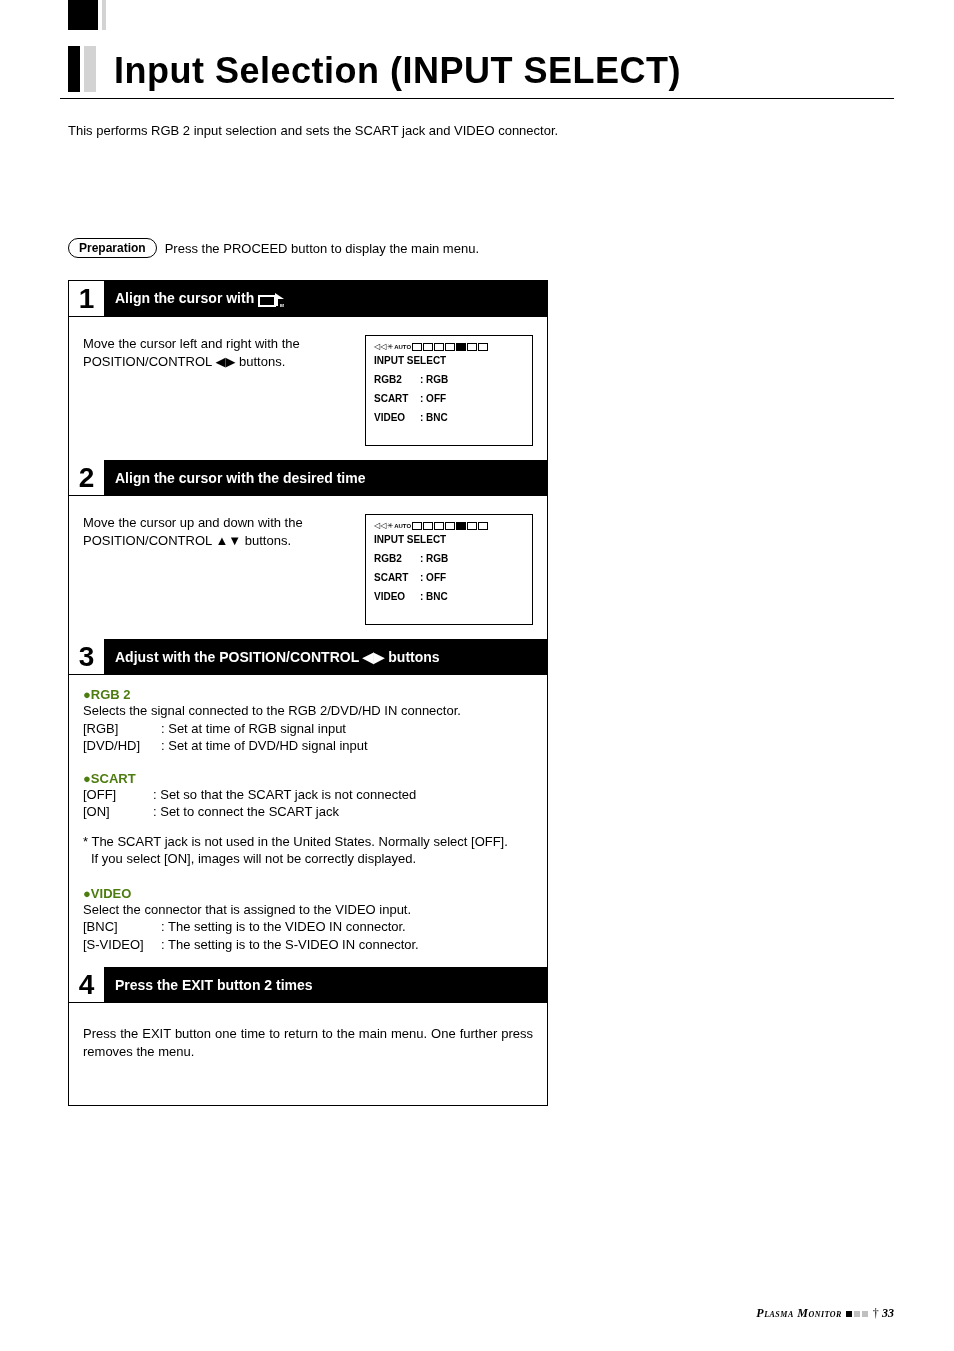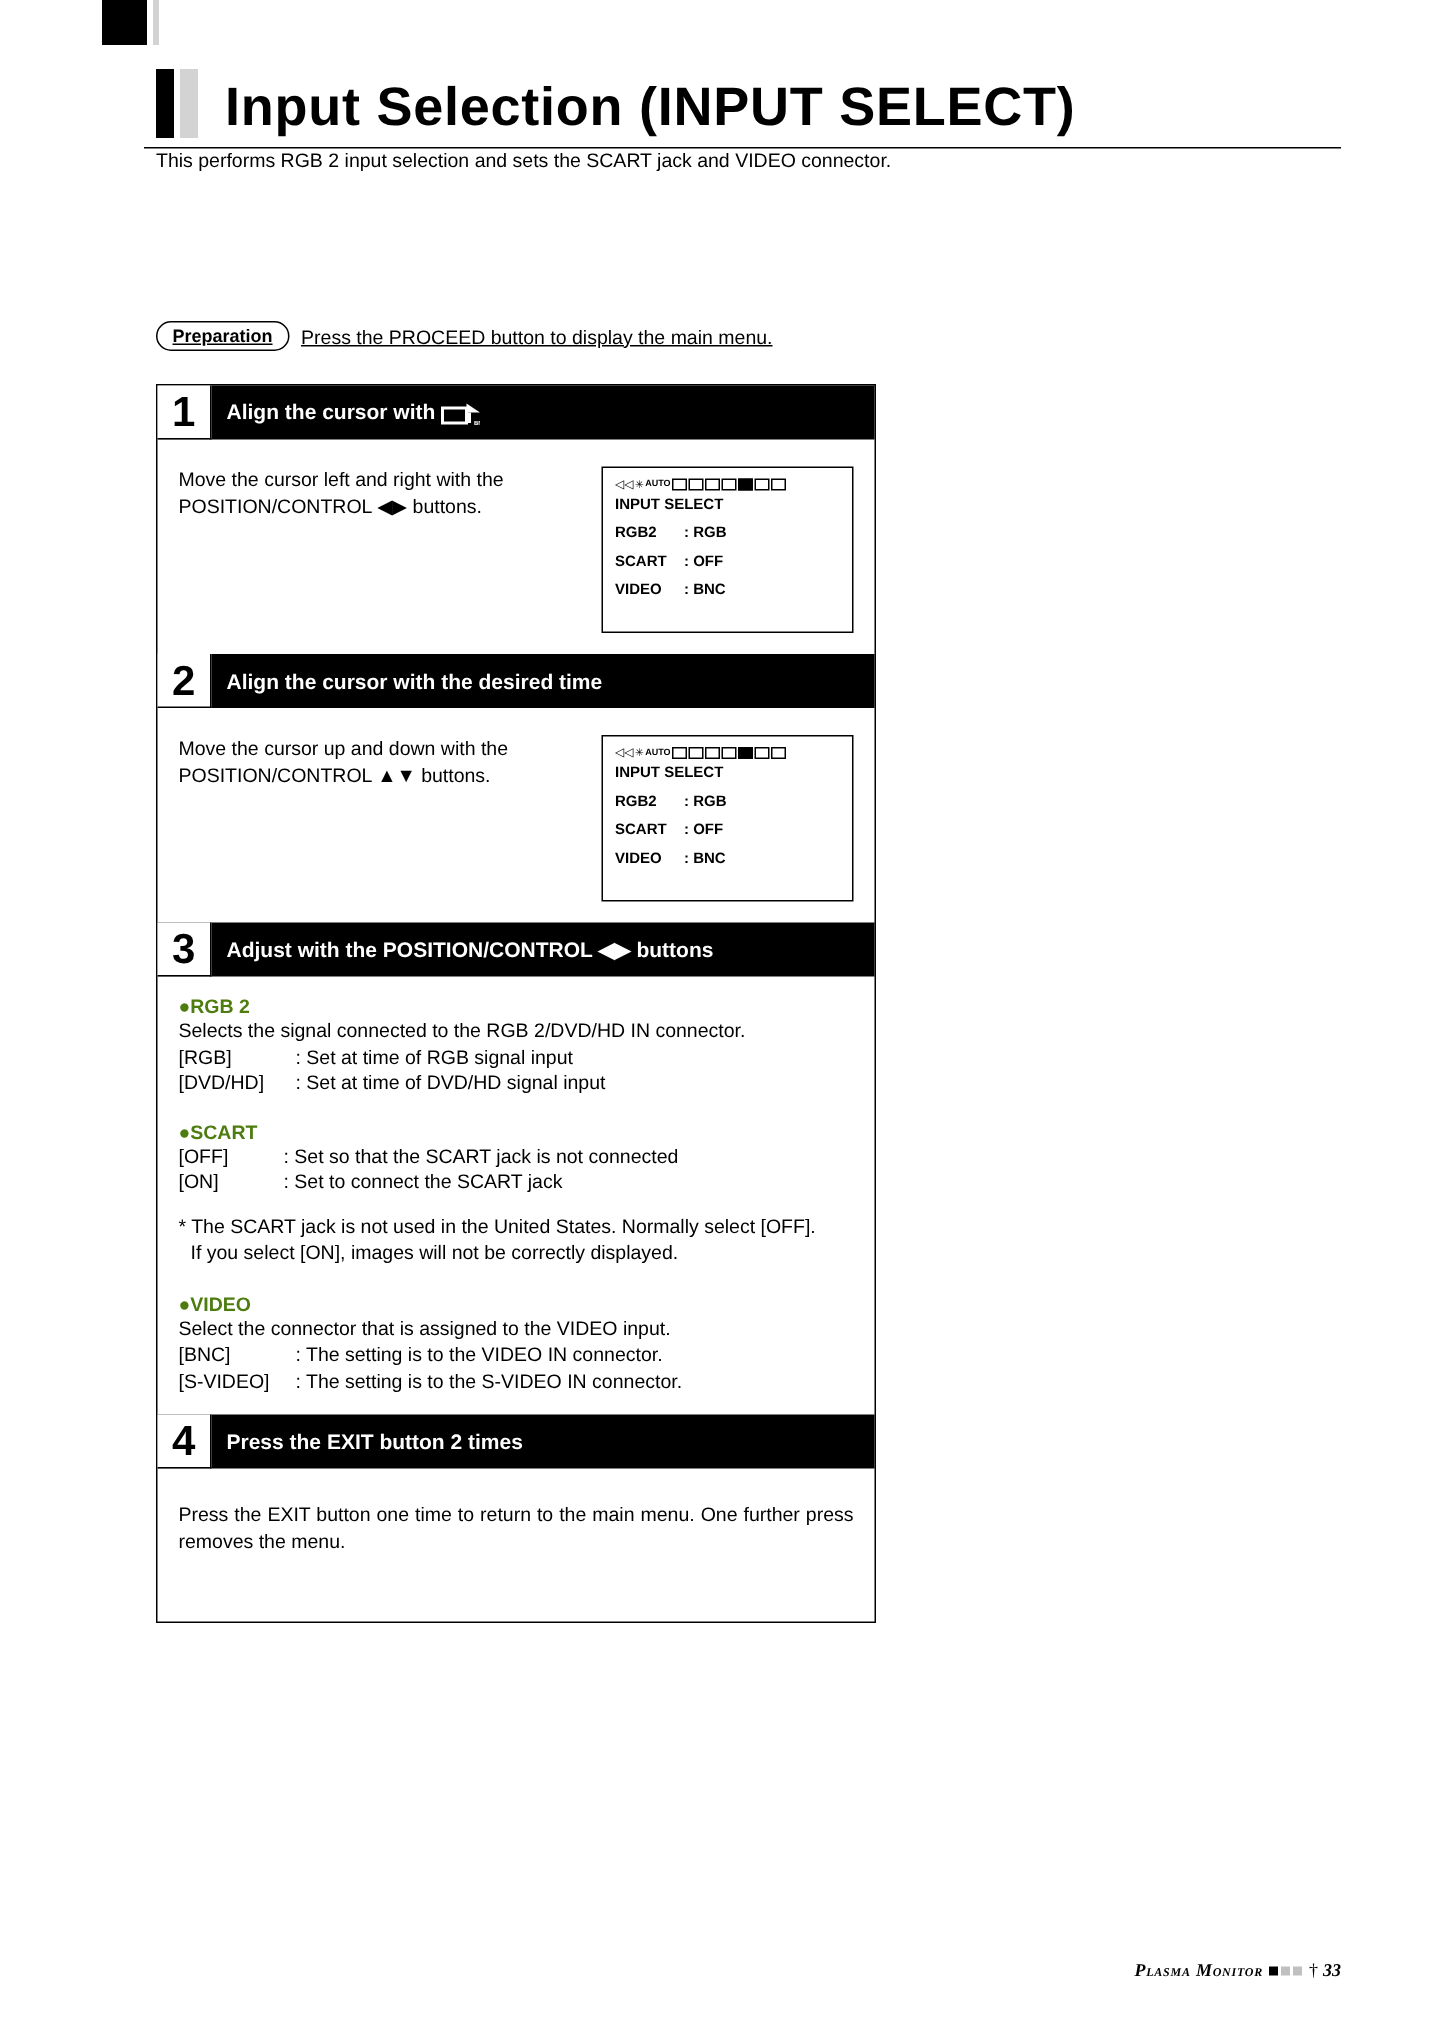--- a/index.html
+++ b/index.html
@@ -1,32 +1,32 @@
 <!DOCTYPE html>
 <html><head>
 <meta charset="utf-8">
 <style>
   * { box-sizing: border-box; margin: 0; padding: 0; }
   html, body { width: 954px; height: 1351px; background: #fff; font-family: Arial, Helvetica, sans-serif; color: #000; }
-  .page { width: 954px; height: 1351px; position: relative; padding: 36px 68px 0 104px; }
+  .page { width: 954px; height: 1351px; position: relative; padding: 36px 68px 0 68px; }
 
   
   .top-tab { position: absolute; top: 0; left: 68px; width: 30px; height: 30px; background: #000; }
   .top-tab::after { content: ''; position: absolute; left: 34px; top: 0; width: 4px; height: 30px; background: #d3d3d3; }
 
   
   .title-row { display: flex; align-items: flex-end; margin-top: 10px; }
   .title-bar { width: 12px; height: 46px; background: #000; margin-right: 4px; }
   .title-bar2 { width: 12px; height: 46px; background: #d3d3d3; margin-right: 18px; }
   .title-text { font-size: 36px; font-weight: 900; font-family: Arial, Helvetica, sans-serif; letter-spacing: 0.5px; }
   .hr { height: 1px; background: #000; margin-top: 6px; margin-left: -8px; margin-right: -8px; }
 
-  .intro { font-size: 13px; }
-
-  .prep-row { margin-top: 100px; display: flex; align-items: center; text-decoration: underline; }
+  .intro { font-size: 13px; margin-top: 24px; }
+
+  .prep-row { margin-top: 100px; display: flex; align-items: center; }
   .prep-chip { border: 1px solid #000; border-radius: 12px; padding: 2px 10px; font-size: 12px; font-weight: bold; margin-right: 8px; }
   .prep-text { font-size: 13px; }
 
   
   .main-box { border: 1px solid #000; width: 480px; margin-top: 22px; padding-bottom: 30px; }
 
   .step-header { display: flex; align-items: center; background: #000; color: #fff; min-height: 32px; }
   .step-num-box { width: 36px; height: 36px; background: #fff; color: #000; display: flex; align-items: center; justify-content: center; border: 1px solid #000; border-left: none; border-top: none; }
   .step-num { font-size: 28px; font-weight: 900; font-family: Arial Black, Arial, sans-serif; }
   .step-title { font-size: 14px; font-weight: 900; padding: 6px 10px; flex: 1; font-family: Arial Black, Arial, sans-serif; }

